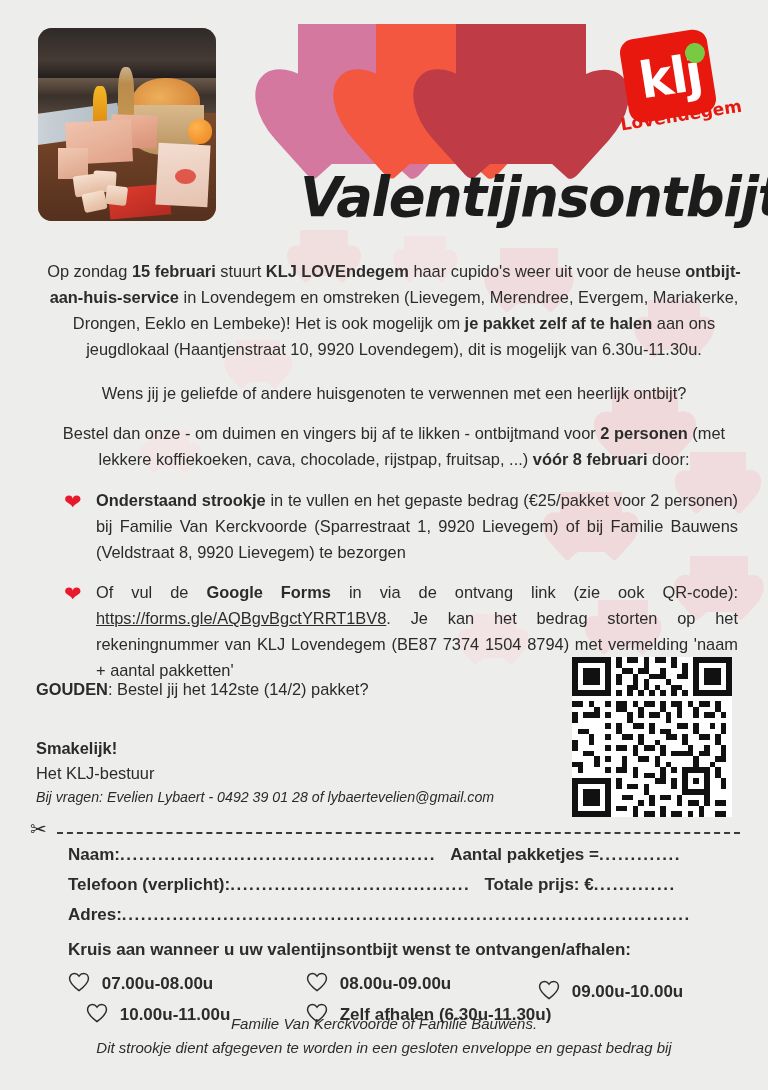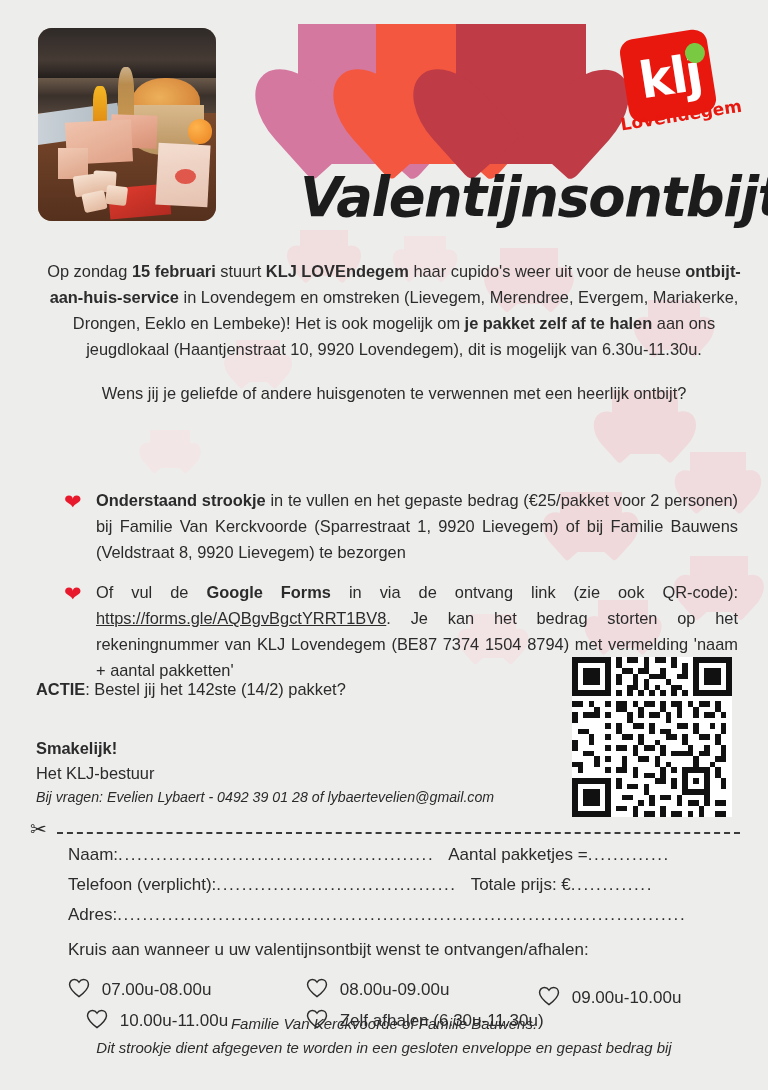--- a/index.html
+++ b/index.html
@@ -327,40 +327,40 @@
     border-top: 2px dashed #3a3a3a;
   }
 
   .coupon {
     position: absolute;
     left: 68px; top: 840px;
     width: 660px;
     font-size: 17px;
     line-height: 30px;
     color: #2c2c2c;
+    font-weight: bold;
   }
   .c-row { display: flex; align-items: baseline; white-space: nowrap; }
   .dots { letter-spacing: 1.6px; }
   .spacer-sm { display: inline-block; width: 14px; }
 
   .kruis {
     margin-top: 5px;
     font-size: 17px;
   }
   .slots {
     margin-top: 4px;
     position: relative;
     width: 650px;
   }
   .slot {
     position: absolute;
     font-size: 17px;
     line-height: 30px;
     white-space: nowrap;
-    margin-top: 6px;
   }
   .slot .hb {
     display: inline-block;
     vertical-align: -3px;
     margin-right: 7px;
     width: 22px; height: 20px;
   }
   .slot svg { display:block; }
   .s1 { left: 0;    top: 0; }
   .s2 { left: 238px; top: 0; }
@@ -471,37 +471,40 @@
     <div class="hero-title">Valentijnsontbijt</div>
   </div>
 
   <div class="body-copy">
     <div class="para center">
       <span>Op zondag </span><b>15 februari</b><span> stuurt </span><b>KLJ LOVEndegem</b><span> haar cupido's weer uit voor de heuse </span><b>ontbijt-aan-huis-service</b><span> in Lovendegem en omstreken (Lievegem, Merendree, Evergem, Mariakerke, Drongen, Eeklo en Lembeke)! Het is ook mogelijk om </span><b>je pakket zelf af te halen</b><span> aan ons jeugdlokaal (Haantjenstraat 10, 9920 Lovendegem), dit is mogelijk van 6.30u-11.30u.</span>
     </div>
     <div class="gap-a"></div>
     <div class="para center">Wens jij je geliefde of andere huisgenoten te verwennen met een heerlijk ontbijt?</div>
     <div class="gap-b"></div>
+    <div class="para center">
+      <span>Bestel dan onze - om duimen en vingers bij af te likken - ontbijtmand voor </span><b>2 personen</b><span> (met lekkere koffiekoeken, cava, chocolade, rijstpap, fruitsap, ...) </span><b>vóór 8 februari</b><span> door:</span>
+    </div>
   </div>
 
   <div class="bullet-list">
 
     <div class="bullet">
       <span class="b-heart">❤</span>
       <b>Onderstaand strookje</b><span> in te vullen en het gepaste bedrag (€25/pakket voor 2 personen) bij Familie Van Kerckvoorde (Sparrestraat 1, 9920 Lievegem) of bij Familie Bauwens (Veldstraat 8, 9920 Lievegem) te bezorgen</span>
     </div>
 
     <div class="bullet">
       <span class="b-heart">❤</span>
       <span>Of vul de </span><b>Google Forms</b><span> in via de ontvang link (zie ook QR-code): </span><a class="link" href="#">https://forms.gle/AQBgvBgctYRRT1BV8</a><span>. Je kan het bedrag storten op het rekeningnummer van KLJ Lovendegem (BE87 7374 1504 8794) met vermelding 'naam + aantal pakketten'</span>
     </div>
   </div>
 
   <div class="actie">
-    <div><b>ACTIE</b><span>: Bestel jij het 142ste (14/2) pakket?</span></div>
+    <div><b>GOUDEN</b><span>: Bestel jij het 142ste (14/2) pakket?</span></div>
   </div>
 
   <div class="smakelijk">
     <div class="title">Smakelijk!</div>
     <div>Het KLJ-bestuur</div>
     <div class="vragen">Bij vragen: Evelien Lybaert - 0492 39 01 28 of lybaertevelien@gmail.com</div>
   </div>
 
   <div class="qr">
     <svg viewBox="0 0 29 29" shape-rendering="crispEdges" aria-hidden="true">

